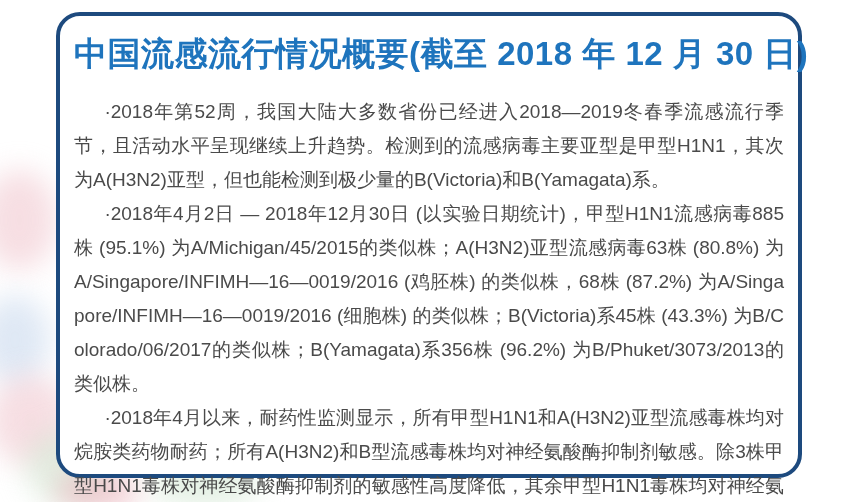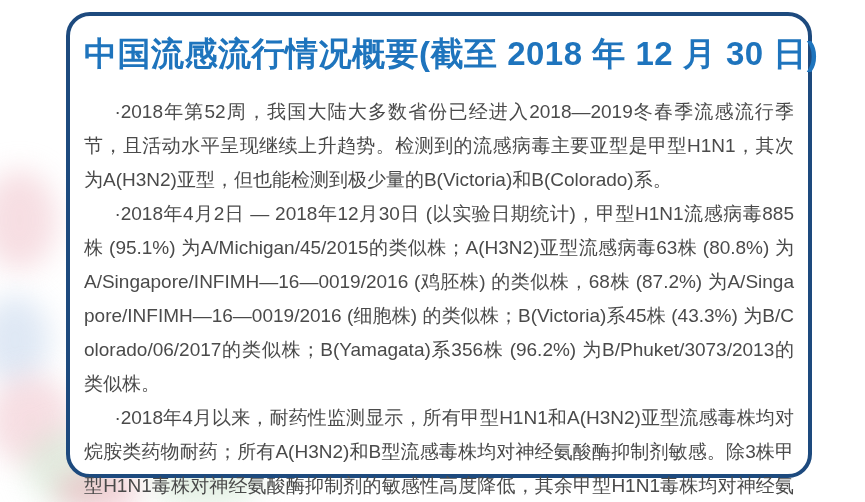--- a/index.html
+++ b/index.html
@@ -33,21 +33,21 @@
     z-index: 0;
   }
   .blob.b1 { left: -18px; top: 170px; width: 75px; height: 100px; background: var(--blob-pink); }
   .blob.b2 { left: -20px; top: 295px; width: 70px; height: 90px;  background: var(--blob-blue); }
   .blob.b3 { left: -12px; top: 375px; width: 85px; height: 90px;  background: var(--blob-pink); }
   .blob.b4 { left: 25px;  top: 430px; width: 85px; height: 75px;  background: var(--blob-green); }
   .blob.b5 { left: 55px;  top: 468px; width: 85px; height: 45px;  background: var(--blob-red); }
   .blob.b6 { left: 150px; top: 462px; width: 110px; height: 45px; background: var(--blob-green); }
   .card {
     position: absolute;
-    left: 66px;
+    left: 56px;
     top: 12px;
     width: 746px;
     height: 466px;
     background: #ffffff;
     border: 4px solid var(--card-border);
     border-radius: 24px;
     z-index: 1;
     padding: 17px 14px 0 14px;
   }
   .title {
@@ -78,17 +78,17 @@
 <div class="blob b1"></div>
 <div class="blob b2"></div>
 <div class="blob b3"></div>
 <div class="blob b4"></div>
 <div class="blob b5"></div>
 <div class="blob b6"></div>
 
 <div class="card">
   <h1 class="title">中国流感流行情况概要(截至 2018 年 12 月 30 日)</h1>
   <div class="body-text">
-    <p class="para">·2018年第52周，我国大陆大多数省份已经进入2018—2019冬春季流感流行季节，且活动水平呈现继续上升趋势。检测到的流感病毒主要亚型是甲型H1N1，其次为A(H3N2)亚型，但也能检测到极少量的B(Victoria)和B(Colorado)系。</p>
+    <p class="para">·2018年第52周，我国大陆大多数省份已经进入2018—2019冬春季流感流行季节，且活动水平呈现继续上升趋势。检测到的流感病毒主要亚型是甲型H1N1，其次为A(H3N2)亚型，但也能检测到极少量的B(Victoria)和B(Yamagata)系。</p>
     <p class="para">·2018年4月2日 — 2018年12月30日 (以实验日期统计)，甲型H1N1流感病毒885株 (95.1%) 为A/Michigan/45/2015的类似株；A(H3N2)亚型流感病毒63株 (80.8%) 为A/Singapore/INFIMH—16—0019/2016 (鸡胚株) 的类似株，68株 (87.2%) 为A/Singapore/INFIMH—16—0019/2016 (细胞株) 的类似株；B(Victoria)系45株 (43.3%) 为B/Colorado/06/2017的类似株；B(Yamagata)系356株 (96.2%) 为B/Phuket/3073/2013的类似株。</p>
     <p class="para">·2018年4月以来，耐药性监测显示，所有甲型H1N1和A(H3N2)亚型流感毒株均对烷胺类药物耐药；所有A(H3N2)和B型流感毒株均对神经氨酸酶抑制剂敏感。除3株甲型H1N1毒株对神经氨酸酶抑制剂的敏感性高度降低，其余甲型H1N1毒株均对神经氨酸酶抑制剂敏感。</p>
   </div>
 </div>
 
 </body></html>

